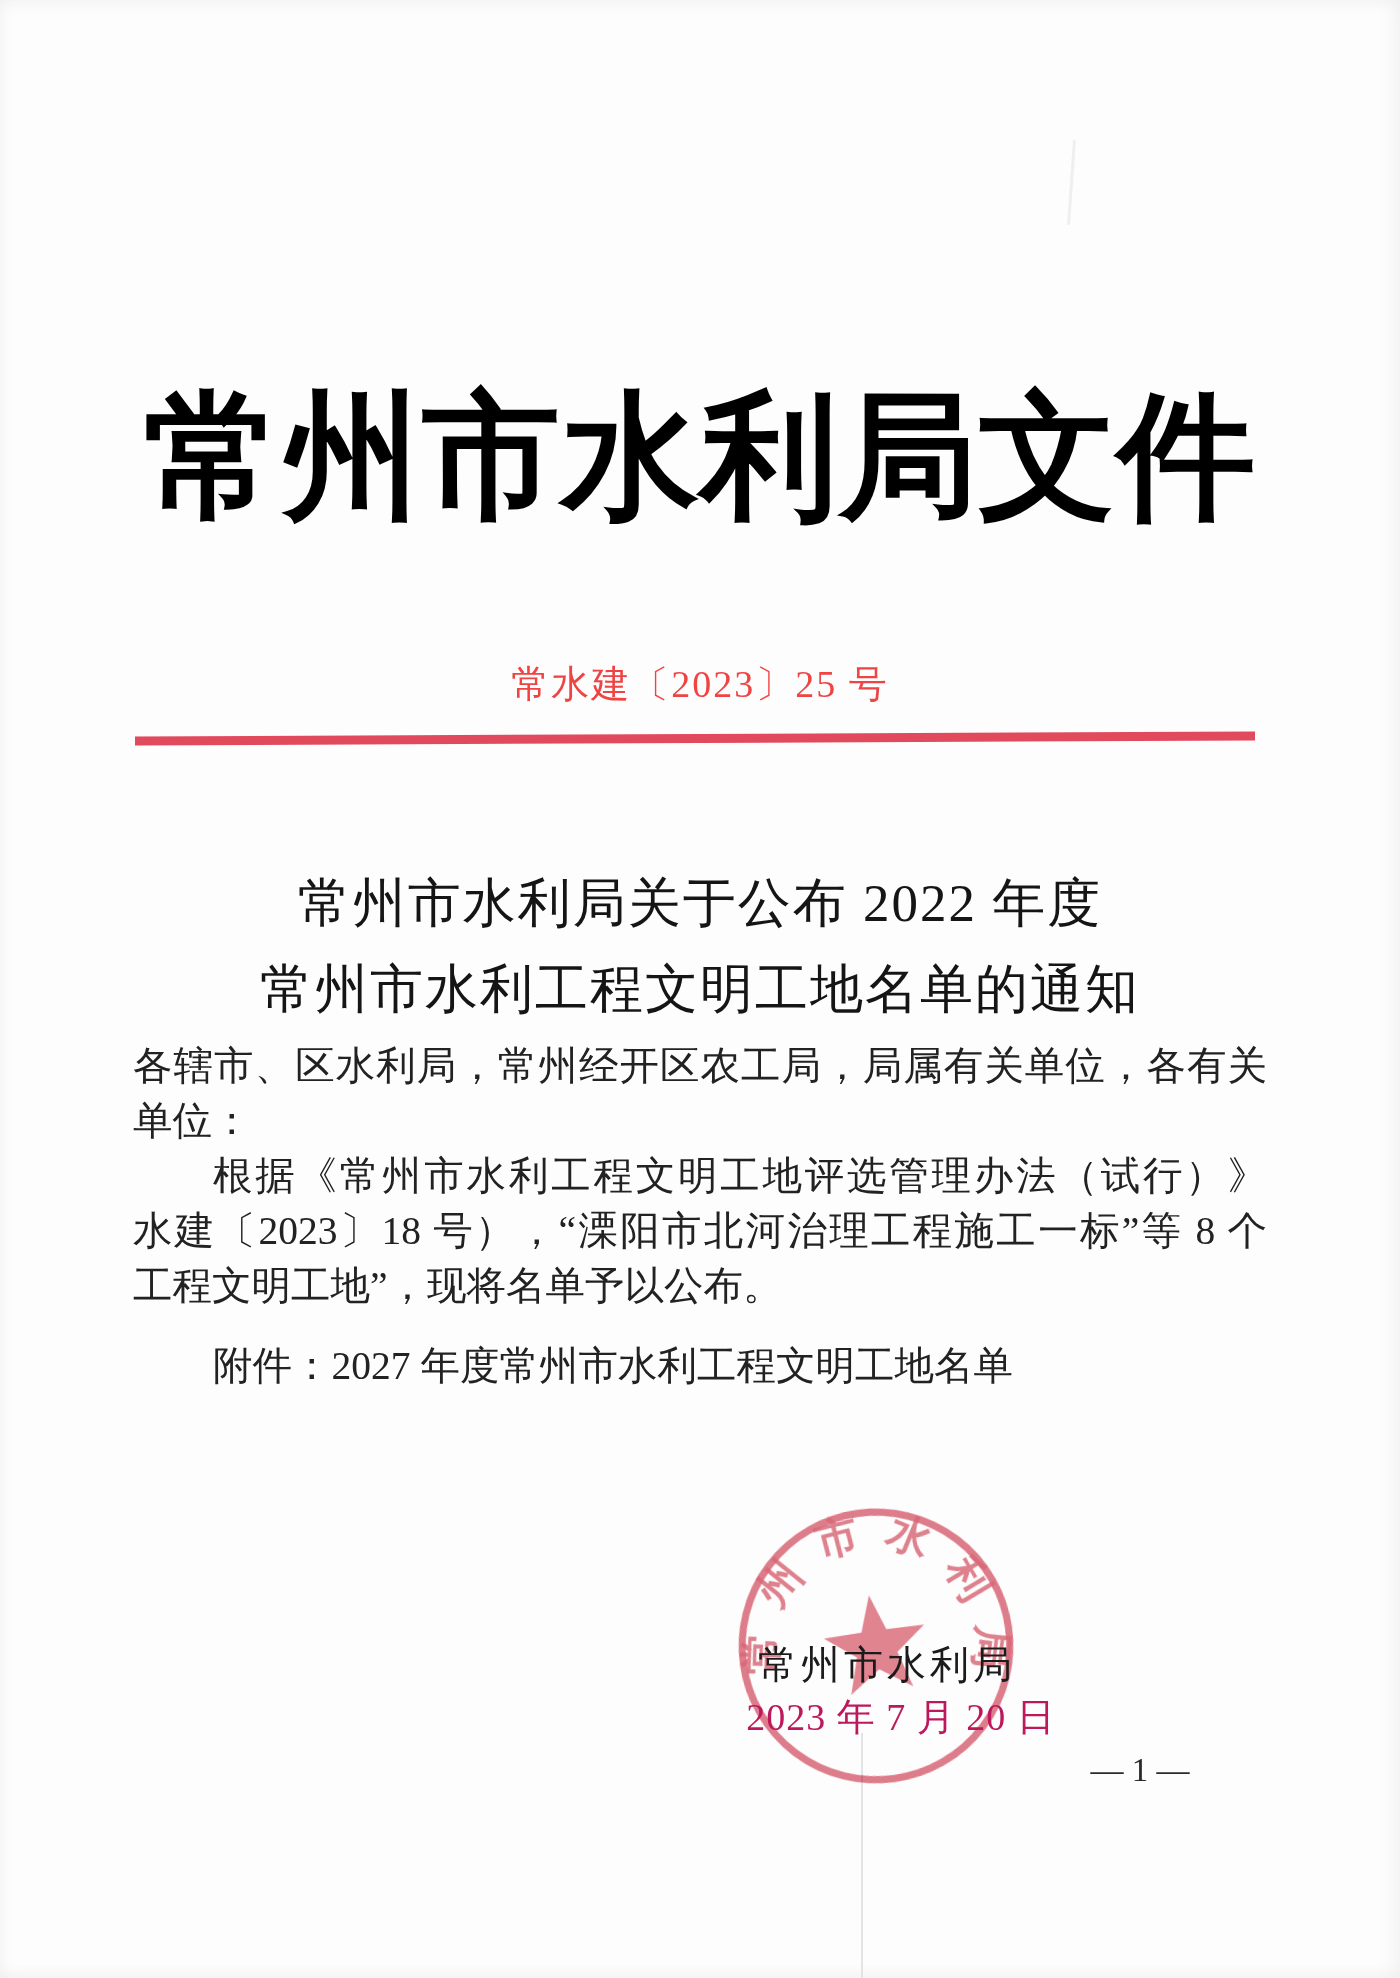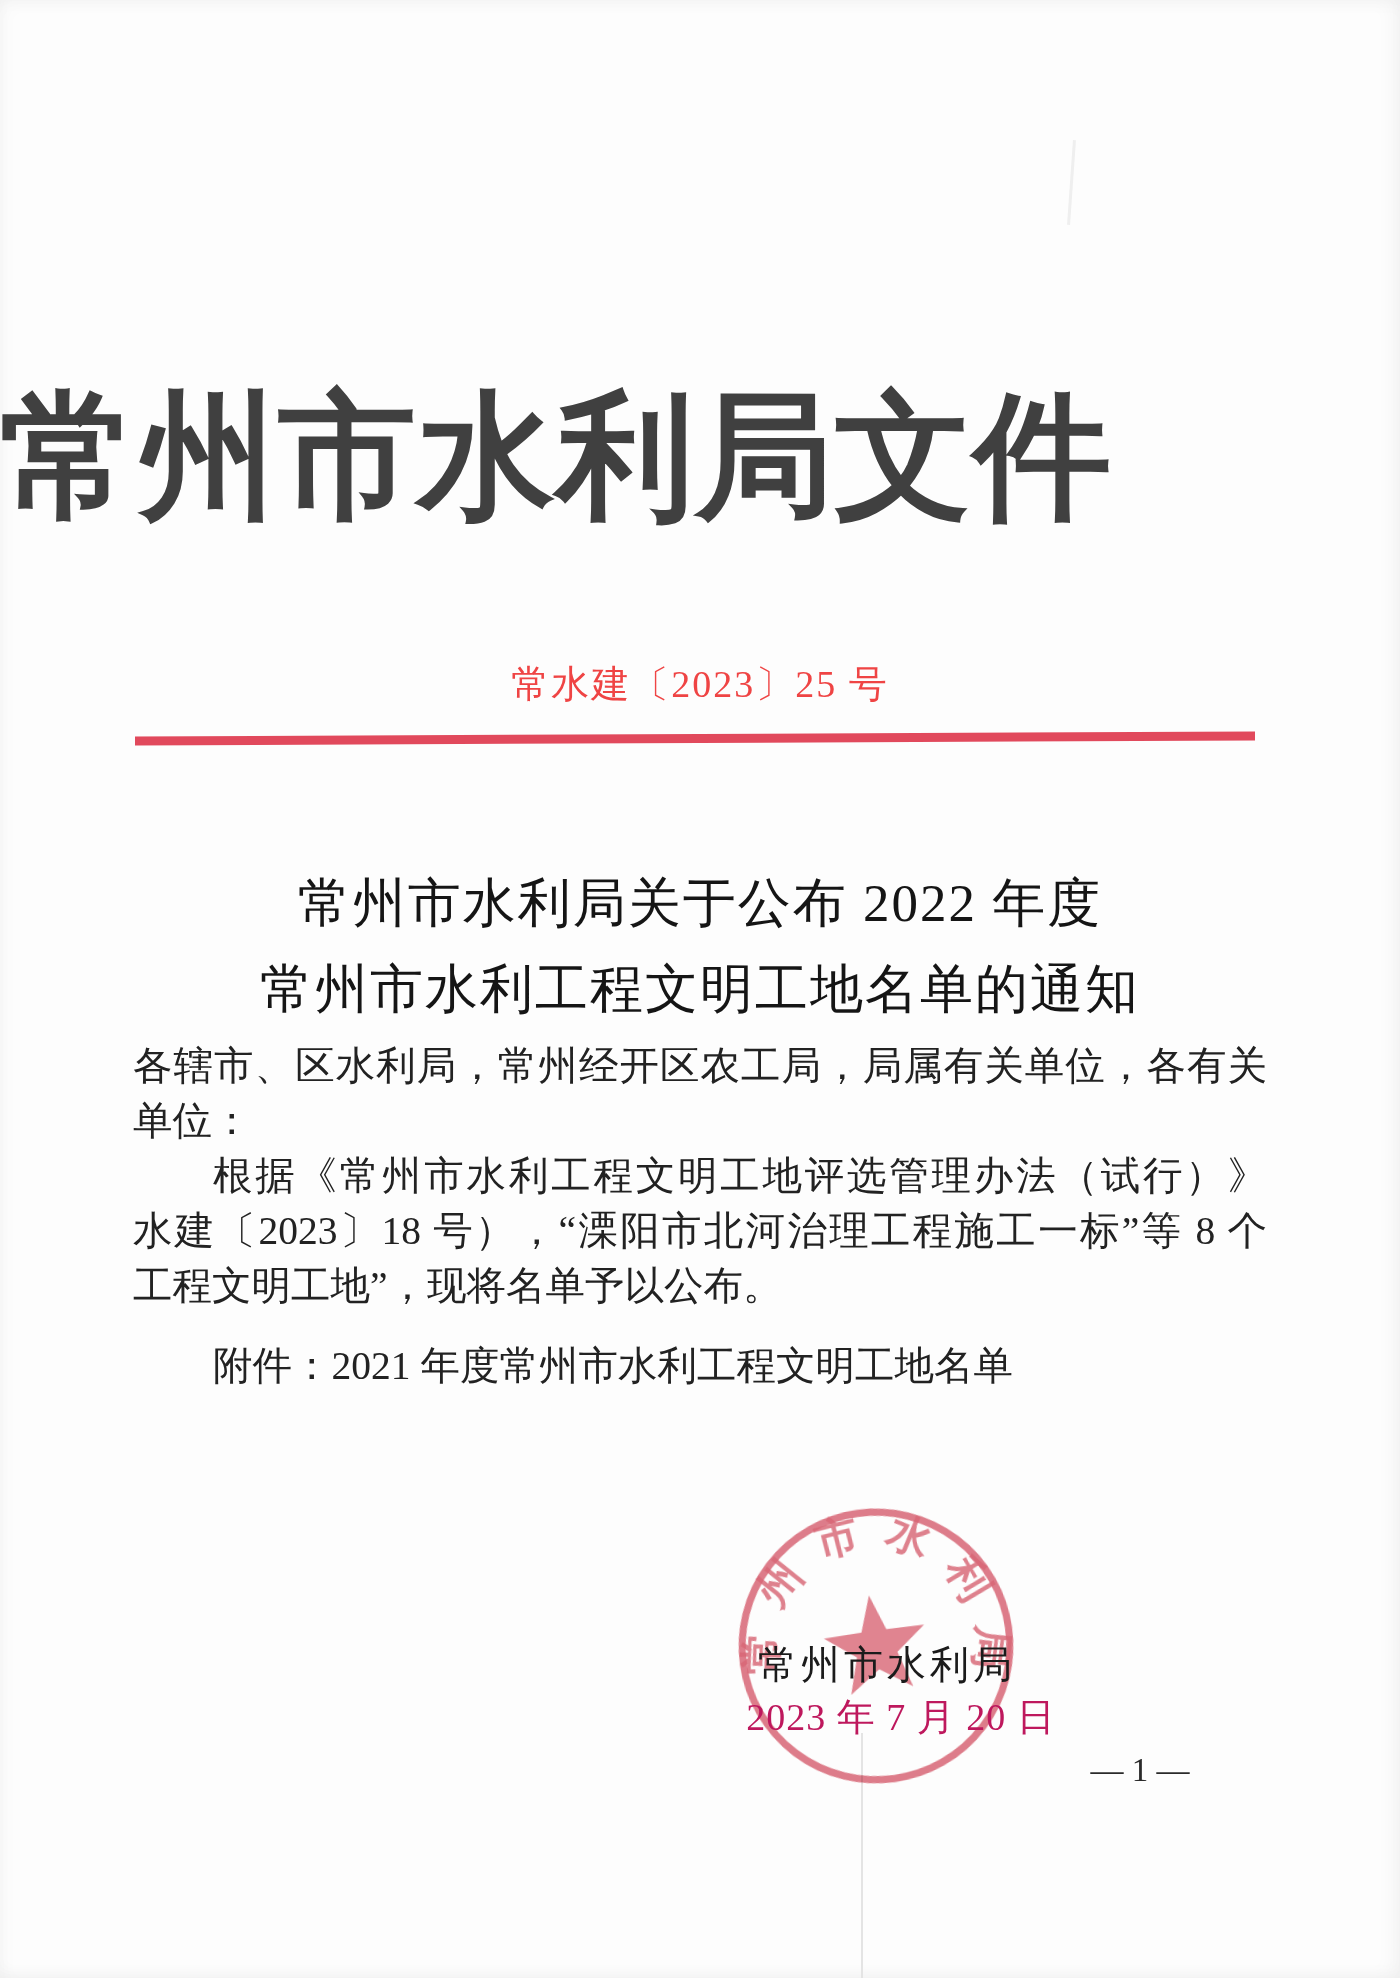--- a/index.html
+++ b/index.html
@@ -14,24 +14,25 @@
     overflow: hidden;
     box-shadow: inset -8px 0 18px rgba(0,0,0,0.035),
                 inset 0 -6px 14px rgba(0,0,0,0.025),
                 inset 6px 6px 16px rgba(0,0,0,0.02);
   }
 
   
   .letterhead {
     position: absolute;
     top: 372px; left: 0; width: 1400px;
+    text-align: center;
     font-size: 138px;
     font-weight: 700;
     line-height: 172px;
-    color: #404040;
+    color: #000000;
     letter-spacing: 1px;
     white-space: nowrap;
   }
 
   
   .doc-number {
     position: absolute;
     top: 658px; left: 0; width: 1400px;
     text-align: center;
     font-size: 38px;
@@ -154,21 +155,21 @@
     <div>常州市水利局关于公布 2022 年度</div>
     <div>常州市水利工程文明工地名单的通知</div>
   </div>
 
   <div class="body-block">
     <div class="line j">各辖市、区水利局，常州经开区农工局，局属有关单位，各有关</div>
     <div class="line">单位：</div>
     <div class="line j indent">根据《常州市水利工程文明工地评选管理办法（试行）》（常</div>
     <div class="line j">水建〔2023〕18 号），“溧阳市北河治理工程施工一标”等 8 个</div>
     <div class="line">工程文明工地”，现将名单予以公布。</div>
-    <div class="line indent attachment">附件：2021 年度常州市水利工程文明工地名单</div>
+    <div class="line indent attachment">附件：2027 年度常州市水利工程文明工地名单</div>
   </div>
 
   <svg class="seal" viewBox="0 0 280 280" xmlns="http://www.w3.org/2000/svg">
     <circle cx="140" cy="140" r="131" fill="none" stroke="#cf3b4f" stroke-width="7" opacity="0.85"></circle>
     <polygon points="140,90 152.3,125 189.5,125.9 160,148.5 170.6,184.1 140,163 109.4,184.1 120,148.5 90.5,125.9 127.7,125" fill="#cf3b4f" opacity="0.8"></polygon>
     <path id="seal-arc" d="M 45.3 165.4 A 98 98 0 1 1 234.7 165.4" fill="none"></path>
     <text font-size="42" font-weight="700" fill="#cf3b4f" opacity="0.82" letter-spacing="21" font-family="Liberation Serif, DejaVu Serif, serif">
       <textPath href="#seal-arc" startOffset="3%">常州市水利局</textPath>
     </text>
   </svg>

